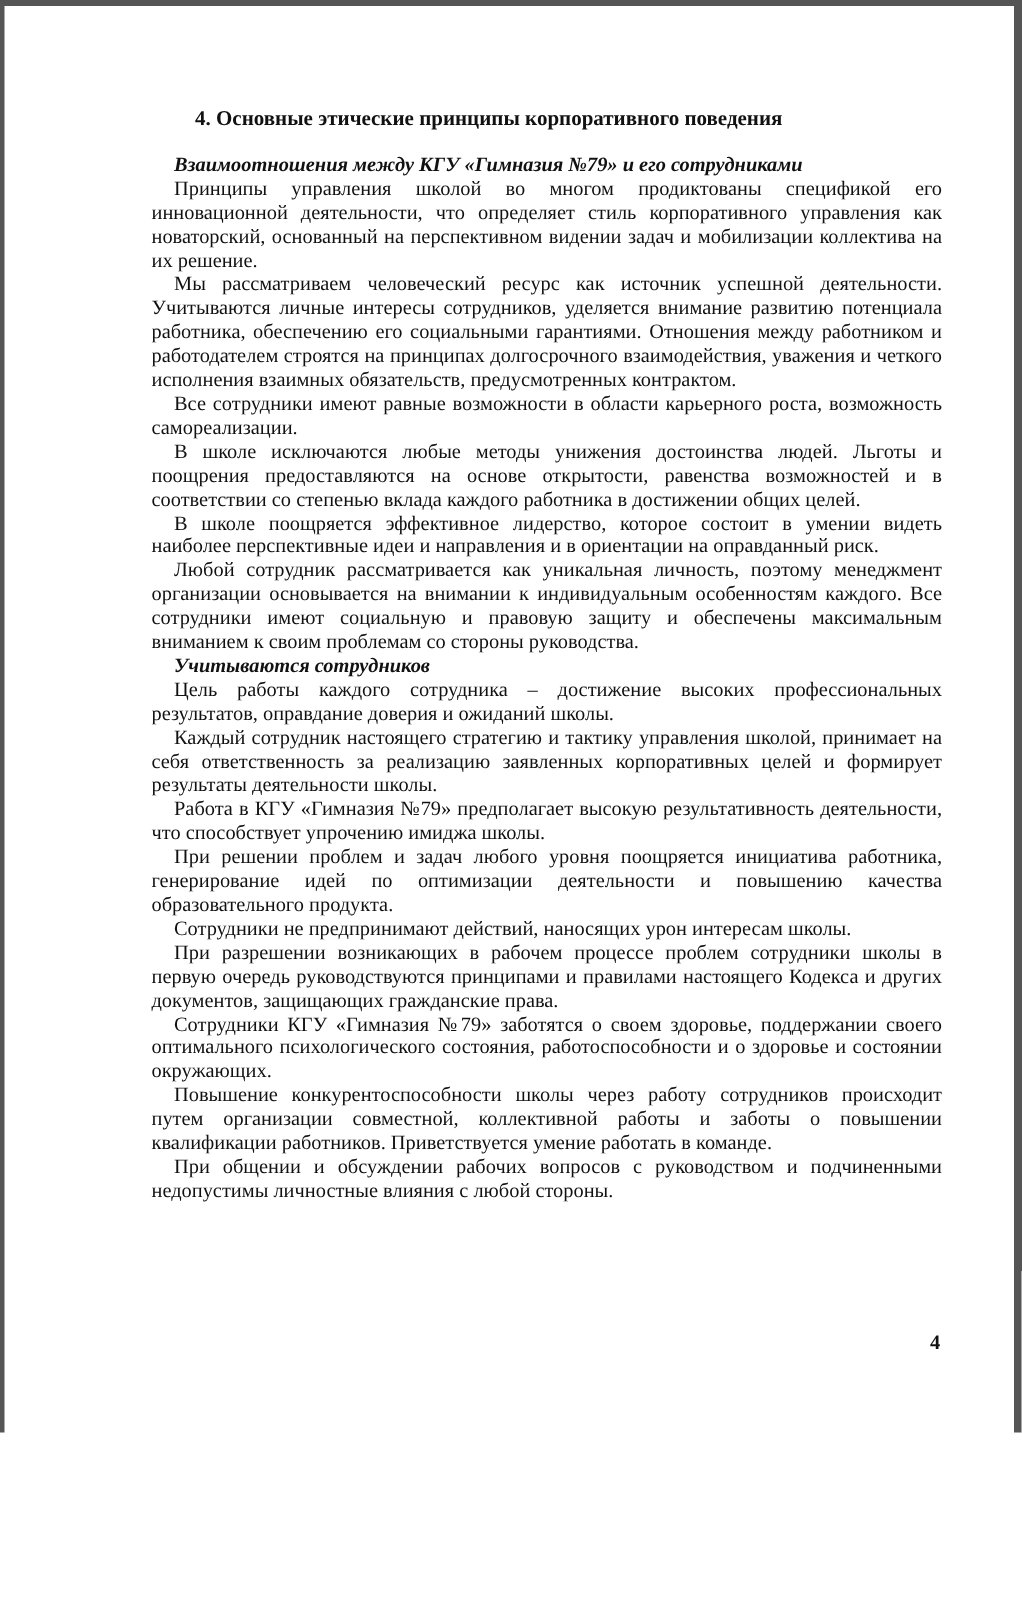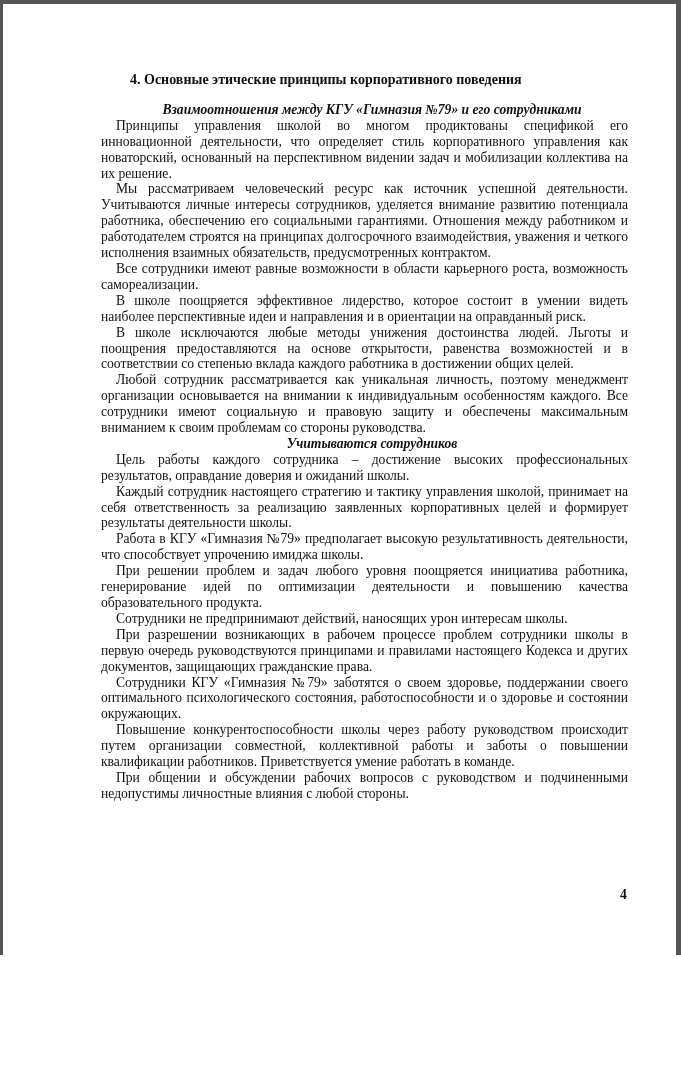--- a/index.html
+++ b/index.html
@@ -4,56 +4,56 @@
 <style>
   html, body { margin: 0; padding: 0; background: #ffffff; }
   body { width: 681px; height: 1082px; position: relative; overflow: hidden;
          font-family: "Liberation Serif", "DejaVu Serif", serif; color: #111; }
   .frame { position: absolute; left: 0; top: 0; width: 681px; height: 955px; background: #ffffff; }
   .bar-top { position: absolute; left: 0; top: 0; width: 681px; height: 4px; background: #555555; }
   .bar-left { position: absolute; left: 0; top: 0; width: 3px; height: 955px; background: #555555; }
   .bar-right { position: absolute; left: 676px; top: 0; width: 5px; height: 955px; background: #555555; }
   .page { position: absolute; left: 101px; top: 72px; width: 527px; font-size: 13.6px; line-height: 15.9px; }
   .h1 { font-weight: bold; font-size: 14px; margin-left: 29px; margin-bottom: 14px; white-space: nowrap; }
-  .h2 { font-weight: bold; font-style: italic; margin-left: 15px; white-space: nowrap; text-align: center; }
+  .h2 { font-weight: bold; font-style: italic; margin-left: 15px; white-space: nowrap; }
   p { margin: 0; text-align: justify; text-indent: 15px; }
   .pagenum { position: absolute; left: 620px; top: 887px; font-size: 13.6px; font-weight: bold; }
 </style>
 </head>
 <body>
 
 <div class="frame">
   <div class="bar-top"></div>
   <div class="bar-left"></div>
   <div class="bar-right"></div>
 </div>
 
 <div class="page">
   <div class="h1">4. Основные этические принципы корпоративного поведения</div>
 
   <div>
     <div class="h2">Взаимоотношения между КГУ «Гимназия №79» и его сотрудниками</div>
     <p>Принципы управления школой во многом продиктованы спецификой его инновационной деятельности, что определяет стиль корпоративного управления как новаторский, основанный на перспективном видении задач и мобилизации коллектива на их решение.</p>
     <p>Мы рассматриваем человеческий ресурс как источник успешной деятельности. Учитываются личные интересы сотрудников, уделяется внимание развитию потенциала работника, обеспечению его социальными гарантиями. Отношения между работником и работодателем строятся на принципах долгосрочного взаимодействия, уважения и четкого исполнения взаимных обязательств, предусмотренных контрактом.</p>
     <p>Все сотрудники имеют равные возможности в области карьерного роста, возможность самореализации.</p>
+    <p>В школе исключаются любые методы унижения достоинства людей. Льготы и поощрения предоставляются на основе открытости, равенства возможностей и в соответствии со степенью вклада каждого работника в достижении общих целей.</p>
     <p>В школе поощряется эффективное лидерство, которое состоит в умении видеть наиболее перспективные идеи и направления и в ориентации на оправданный риск.</p>
-    <p>В школе исключаются любые методы унижения достоинства людей. Льготы и поощрения предоставляются на основе открытости, равенства возможностей и в соответствии со степенью вклада каждого работника в достижении общих целей.</p>
     <p>Любой сотрудник рассматривается как уникальная личность, поэтому менеджмент организации основывается на внимании к индивидуальным особенностям каждого. Все сотрудники имеют социальную и правовую защиту и обеспечены максимальным вниманием к своим проблемам со стороны руководства.</p>
   </div>
 
   <div>
     <div class="h2">Учитываются сотрудников</div>
     <p>Цель работы каждого сотрудника – достижение высоких профессиональных результатов, оправдание доверия и ожиданий школы.</p>
     <p>Каждый сотрудник настоящего стратегию и тактику управления школой, принимает на себя ответственность за реализацию заявленных корпоративных целей и формирует результаты деятельности школы.</p>
     <p>Работа в КГУ «Гимназия №79» предполагает высокую результативность деятельности, что способствует упрочению имиджа школы.</p>
     <p>При решении проблем и задач любого уровня поощряется инициатива работника, генерирование идей по оптимизации деятельности и повышению качества образовательного продукта.</p>
     <p>Сотрудники не предпринимают действий, наносящих урон интересам школы.</p>
     <p>При разрешении возникающих в рабочем процессе проблем сотрудники школы в первую очередь руководствуются принципами и правилами настоящего Кодекса и других документов, защищающих гражданские права.</p>
     <p>Сотрудники КГУ «Гимназия №79» заботятся о своем здоровье, поддержании своего оптимального психологического состояния, работоспособности и о здоровье и состоянии окружающих.</p>
   </div>
 
   <div>
-    <p>Повышение конкурентоспособности школы через работу руководством происходит путем организации совместной, коллективной работы и заботы о повышении квалификации работников. Приветствуется умение работать в команде.</p>
+    <p>Повышение конкурентоспособности школы через работу сотрудников происходит путем организации совместной, коллективной работы и заботы о повышении квалификации работников. Приветствуется умение работать в команде.</p>
     <p>При общении и обсуждении рабочих вопросов с руководством и подчиненными недопустимы личностные влияния с любой стороны.</p>
   </div>
 </div>
 
 <div class="pagenum">4</div>
 
 </body></html>

